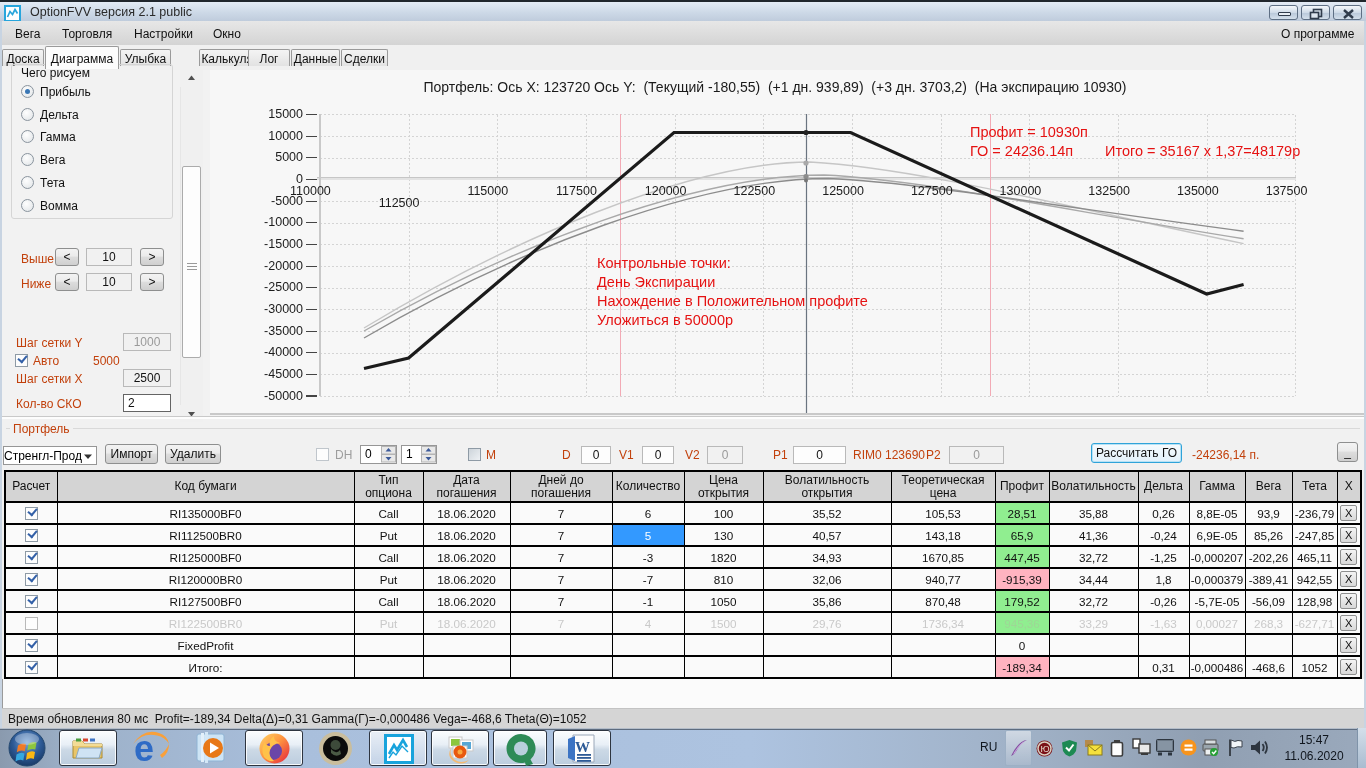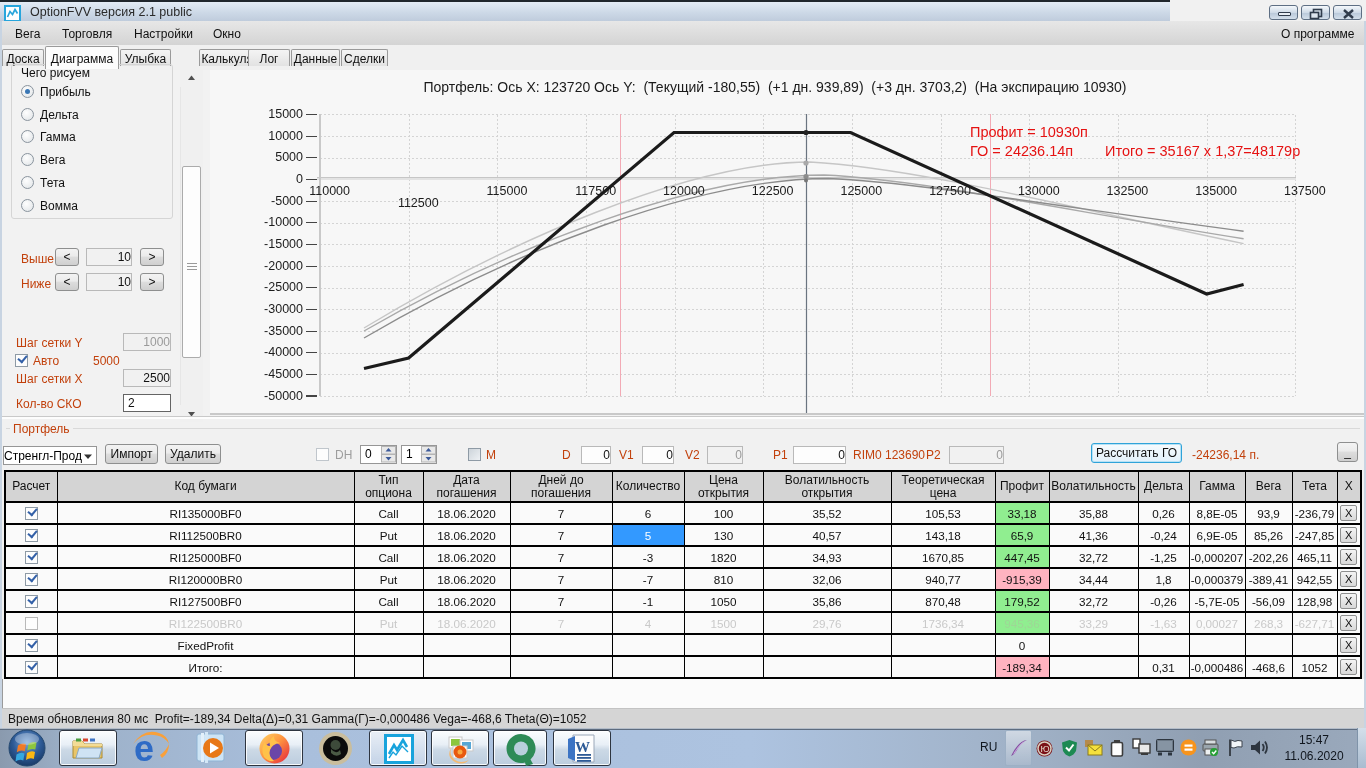--- a/index.html
+++ b/index.html
@@ -1,43 +1,43 @@
 <!DOCTYPE html>
 <html><head><meta charset="utf-8"><style>
 *{margin:0;padding:0;box-sizing:border-box;}
 html,body{width:1366px;height:768px;overflow:hidden;font-family:"Liberation Sans",sans-serif;background:#f0f0f0;}
 .abs{position:absolute;}
 #app{position:absolute;left:0;top:0;width:1366px;height:728px;background:#f1f1f1;}
 
-#titlebar{position:absolute;left:0;top:0;width:1170px;height:21px;background:linear-gradient(180deg,#e3ebf5 0%,#cdd9e7 55%,#bfccdc 100%);border-top:2px solid #20262d;}
+#titlebar{position:absolute;left:0;top:0;width:1366px;height:21px;background:linear-gradient(180deg,#e3ebf5 0%,#cdd9e7 55%,#bfccdc 100%);border-top:2px solid #20262d;}
 #titletxt{position:absolute;left:26px;top:4px;font-size:12px;color:#1f1f1f;}
 .capbtn{position:absolute;top:3px;height:15px;border:1px solid #5e6f84;border-radius:3px;background:linear-gradient(180deg,#f4f8fb 0%,#cfdbe8 50%,#bac9da 55%,#d3dfeb 100%);}
 
 #menubar{position:absolute;left:0;top:21px;width:1366px;height:24px;background:linear-gradient(180deg,#e7e7e7 0%,#d4d4d4 100%);}
 .mitem{position:absolute;top:6px;font-size:12px;color:#111;}
 
 #tabstrip{position:absolute;left:0;top:45px;width:1366px;height:25px;background:#f0f0f0;}
 .tab{position:absolute;top:4px;height:17px;background:linear-gradient(180deg,#f4f4f4,#e2e2e2);border:1px solid #9a9a9a;border-bottom:none;border-radius:2px 2px 0 0;font-size:12px;text-align:center;color:#111;padding-top:2px;}
 .tabact{top:1px;height:23px;background:#fcfcfc;z-index:3;padding-top:5px;}
 
 #content{position:absolute;left:0;top:70px;width:1366px;height:347px;background:#f2f2f2;}
 .gbox{position:absolute;border:1px solid #d5d5d5;border-radius:3px;}
 .gbox .glabel{position:absolute;left:6px;top:-8px;background:#f2f2f2;padding:0 3px;font-size:12px;color:#111;}
 .radio{position:absolute;width:13px;height:13px;border:1px solid #8a949e;border-radius:50%;background:radial-gradient(circle at 40% 35%,#fefefe,#dfe3e6);}
 .radio.sel::after{content:"";position:absolute;left:3px;top:3px;width:5px;height:5px;border-radius:50%;background:#3a77b5;}
 .rlabel{position:absolute;font-size:12px;color:#111;}
 .btn{position:absolute;border:1px solid #8e8f8f;border-radius:3px;background:linear-gradient(180deg,#f3f3f3 0%,#ebebeb 45%,#dddddd 50%,#cfcfcf 100%);font-size:12px;color:#111;text-align:center;}
-.tbox{position:absolute;border:1px solid #b9b9b9;background:#f1f1f1;font-size:12px;color:#111;text-align:right;}
+.tbox{position:absolute;border:1px solid #b9b9b9;background:#f1f1f1;font-size:12px;color:#111;text-align:center;}
 .chk{position:absolute;width:13px;height:13px;border:1px solid #8e9aa5;background:#fdfdfd;}
 .chk.on::after{content:"";position:absolute;left:2px;top:0px;width:7px;height:4px;border-left:2px solid #3461a8;border-bottom:2px solid #3461a8;transform:rotate(-50deg);}
 .lab{position:absolute;font-size:12px;color:#c2410c;}
 
 #chart{position:absolute;left:210px;top:0px;width:1156px;height:345px;background:#f7f7f7;}
 .ylab{position:absolute;margin-top:-1px;font-size:12.5px;color:#1c1c1c;text-align:right;width:60px;}
-.xlab{position:absolute;font-size:12.5px;color:#1c1c1c;text-align:right;width:60px;}
+.xlab{position:absolute;font-size:12.5px;color:#1c1c1c;text-align:left;width:60px;}
 .redtx{position:absolute;font-size:14.5px;color:#e51212;}
 
 #pfgroup{position:absolute;left:0px;top:417px;width:1366px;height:53px;}
 
 #tbl{position:absolute;left:4px;top:470px;border-collapse:collapse;table-layout:fixed;background:#fafafa;}
 #tbl td,#tbl th{border:solid #000;border-width:2px 1px;font-size:12px;font-weight:normal;text-align:center;padding:0;overflow:hidden;white-space:nowrap;color:#111;}
 #tbl th{background:#d4d4d4;height:31px;line-height:13px;}
 #tbl td{height:22px;font-size:11.7px;}
 .grn{background:#90ee90;}
 .pnk{background:#ffb3c0;}
@@ -221,20 +221,21 @@
       <div class="xlab" style="left:523.5px;top:114px;">122500</div>
       <div class="xlab" style="left:612.2px;top:114px;">125000</div>
       <div class="xlab" style="left:700.9px;top:114px;">127500</div>
       <div class="xlab" style="left:789.6px;top:114px;">130000</div>
       <div class="xlab" style="left:878.3px;top:114px;">132500</div>
       <div class="xlab" style="left:967px;top:114px;">135000</div>
       <div class="xlab" style="left:1055.7px;top:114px;">137500</div>
       <div class="redtx" style="left:760px;top:54px;">Профит = 10930п</div>
       <div class="redtx" style="left:760px;top:73px;">ГО = 24236.14п</div>
       <div class="redtx" style="left:895px;top:73px;">Итого = 35167 х 1,37=48179р</div>
+      <div class="redtx" style="left:387px;top:184px;line-height:19px;">Контрольные точки:<br>День Экспирации<br>Нахождение в Положительном профите<br>Уложиться в 50000р</div>
       <div class="abs" style="left:0;top:343px;width:1156px;height:2px;background:#c9c9c9;"></div>
     </div>
   </div>
   <div id="pfgroup">
     <div class="abs" style="left:0px;top:-1px;width:1366px;height:1px;background:#c9c9c9;"></div>
     <div class="abs" style="left:0px;top:0px;width:1366px;height:2px;background:#fdfdfd;"></div>
     <div class="abs" style="left:6px;top:11px;width:1354px;height:1px;background:#d9d9d9;"></div>
     <div class="lab" style="left:10px;top:5px;background:#f1f1f1;padding:0 3px;">Портфель</div>
     <div class="abs" style="left:3px;top:29px;width:94px;height:19px;background:#fff;border:1px solid #969696;font-size:12px;padding:2px 0 0 0;">Стренгл-Прод
       <svg style="position:absolute;right:3px;top:6px" width="10" height="7">
@@ -317,21 +318,21 @@
     <tr>
           <td><span class="chk on" style="position:relative;display:inline-block;top:1px;"></span></td>
           <td>RI135000BF0</td>
           <td>Call</td>
           <td>18.06.2020</td>
           <td>7</td>
           <td>6</td>
           <td>100</td>
           <td>35,52</td>
           <td>105,53</td>
-          <td class="grn">33,18</td>
+          <td class="grn">28,51</td>
           <td>35,88</td>
           <td>0,26</td>
           <td>8,8E-05</td>
           <td>93,9</td>
           <td>-236,79</td>
           <td><span class="xbtn">X</span></td>
         </tr>
     <tr>
           <td><span class="chk on" style="position:relative;display:inline-block;top:1px;"></span></td>
           <td>RI112500BR0</td>

